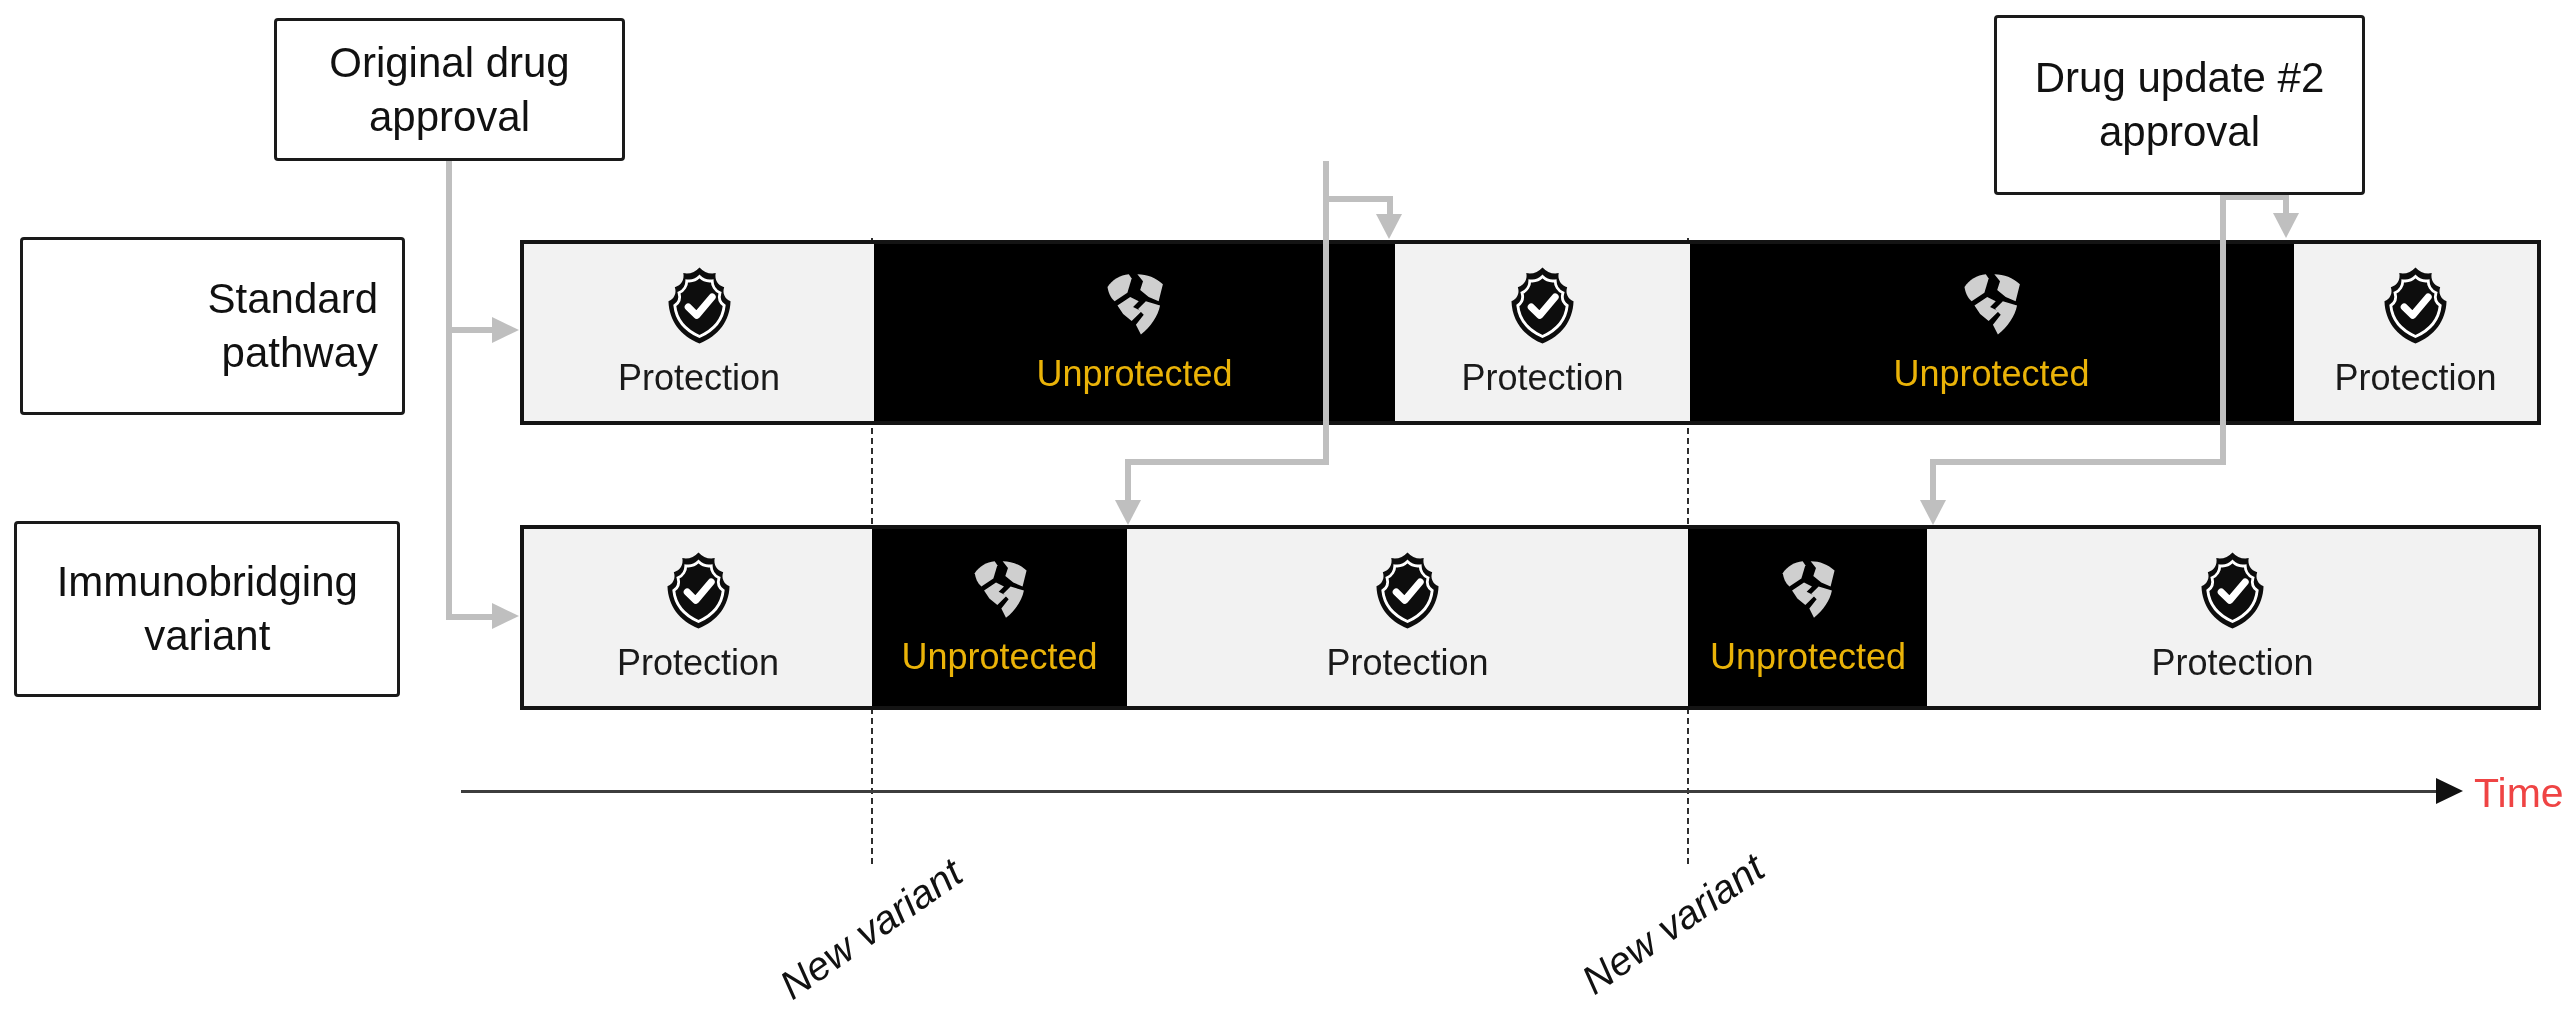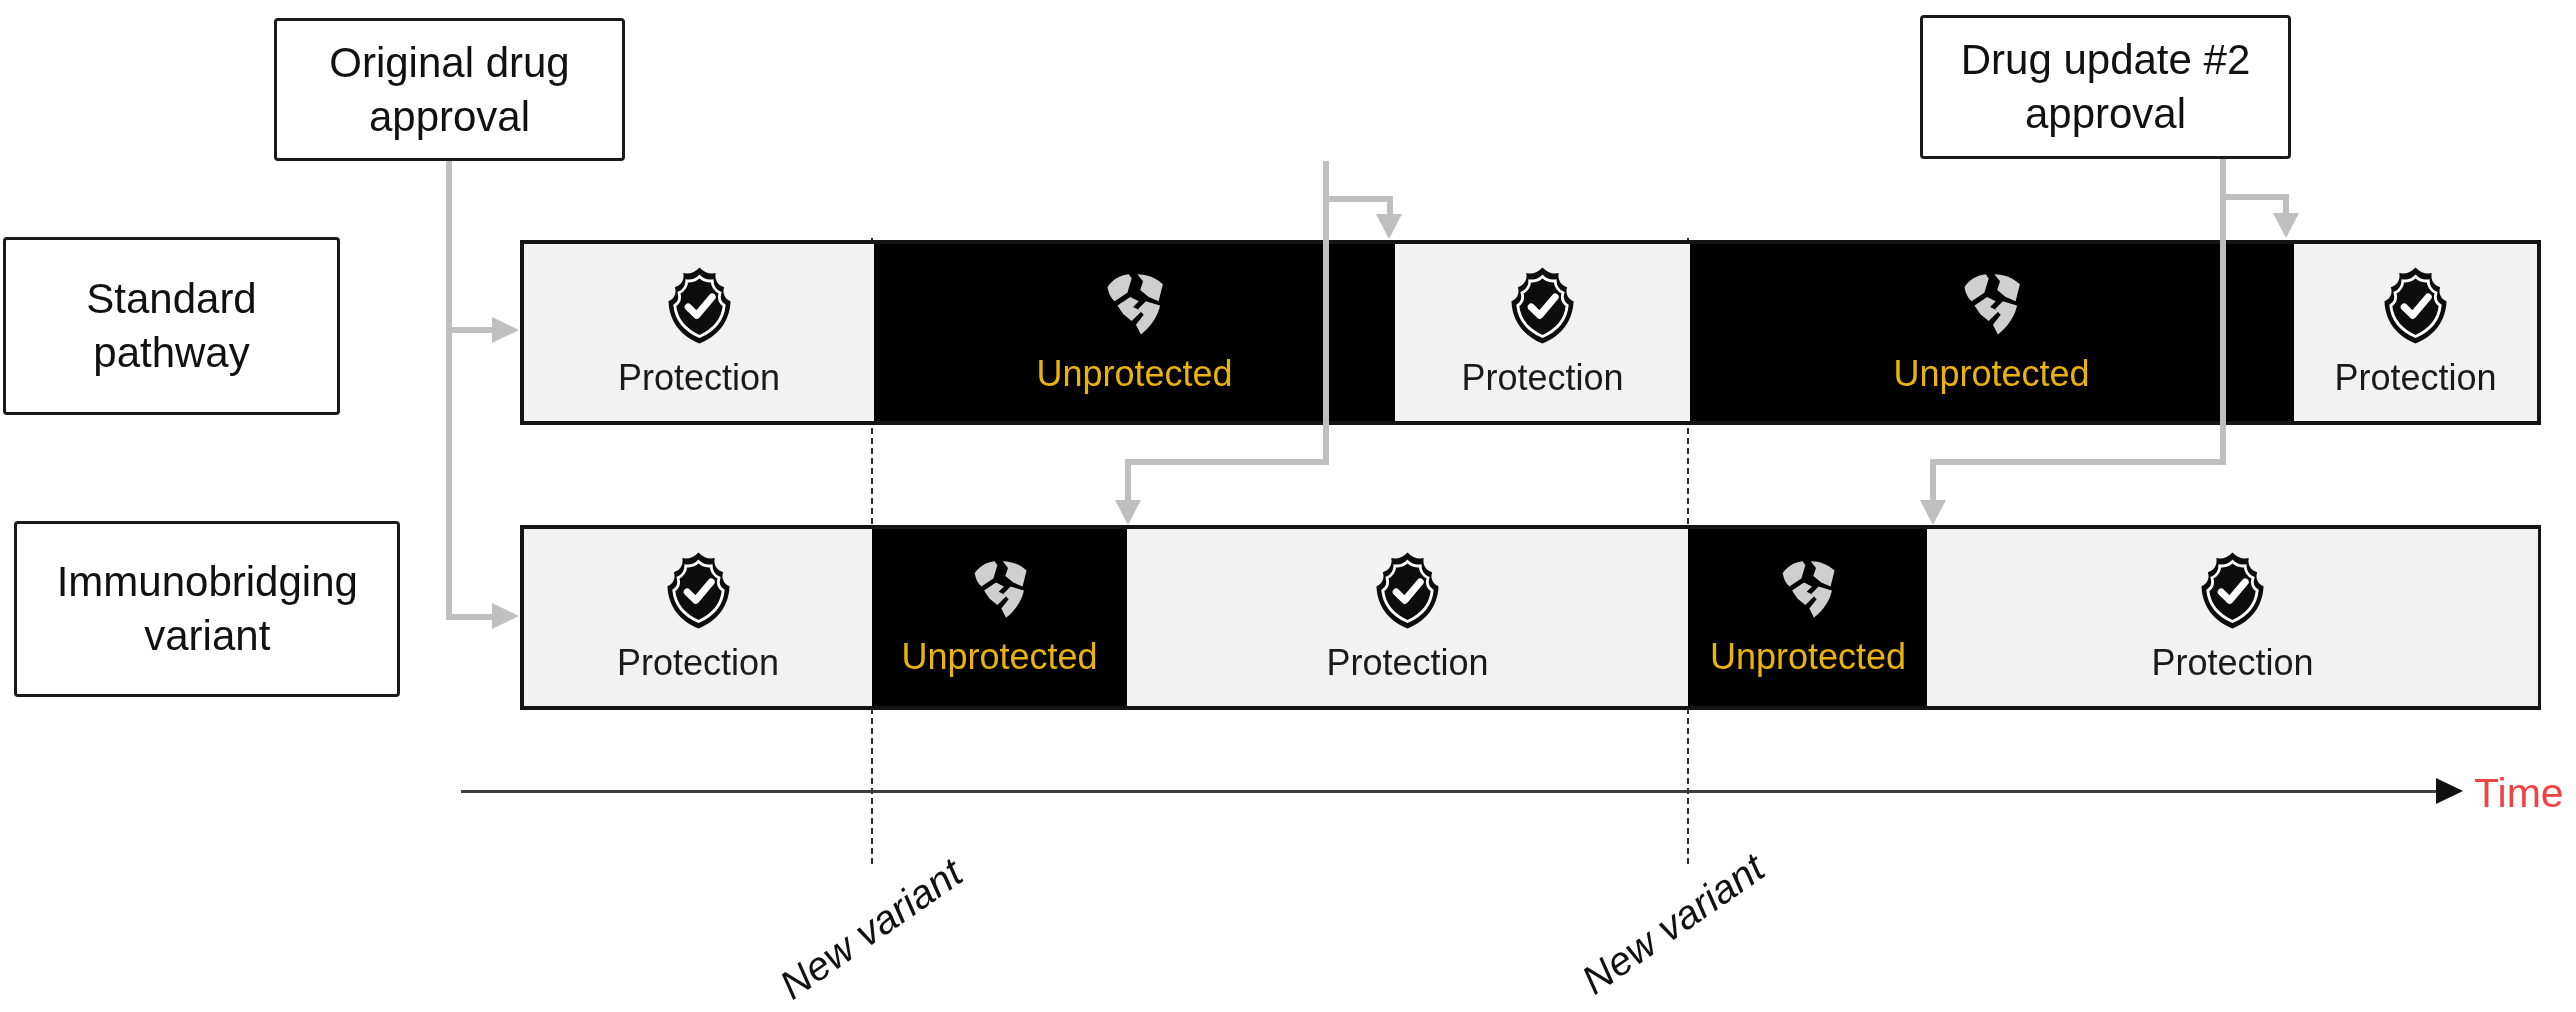--- a/index.html
+++ b/index.html
@@ -50,25 +50,25 @@
       <path d="M66 44 L86 50 C83 65 73 80 59 91 L52 77 L63 63 L55 55 Z"></path>
     </g>
   </symbol>
 </svg>
 
 <div id="canvas">
 
   <div class="callout" style="left:274px;top:18px;width:351px;height:143px;">
     <span>Original drug approval</span>
   </div>
-  <div class="callout" style="left:1920px;top:15px;width:371px;height:144px;padding-left:24px;">
+  <div class="callout" style="left:1994px;top:15px;width:371px;height:180px;padding-left:24px;">
     <span>Drug update #2 approval</span>
   </div>
 
-  <div class="callout" style="left:3px;top:237px;width:337px;height:178px;">
+  <div class="callout" style="left:20px;top:237px;width:385px;height:178px;text-align:right;">
     <span>Standard pathway</span>
   </div>
   <div class="callout" style="left:14.3px;top:521px;width:386px;height:176px;">
     <span>Immunobridging variant</span>
   </div>
 
   <div class="dash" style="left:871px;top:238px;height:626px;"></div>
   <div class="dash" style="left:1687px;top:238px;height:626px;"></div>
 
   <div class="bar" style="left:520px;top:240px;width:2021px;height:185px;">

